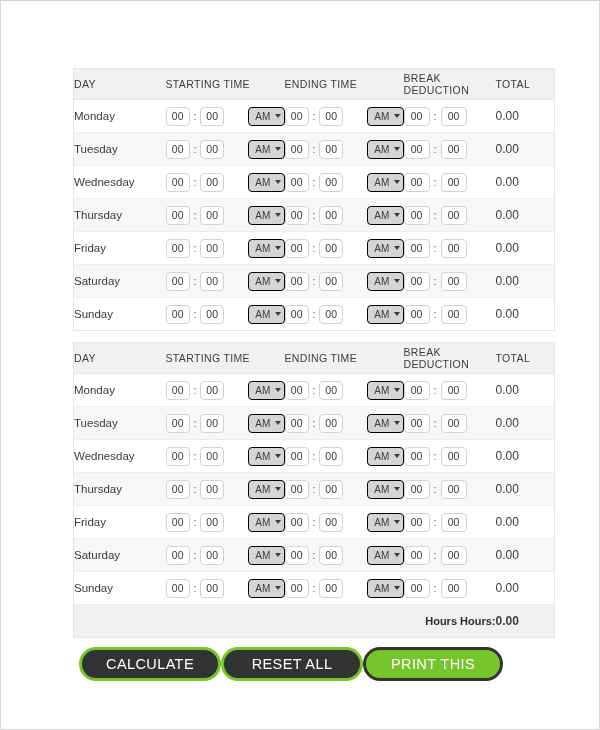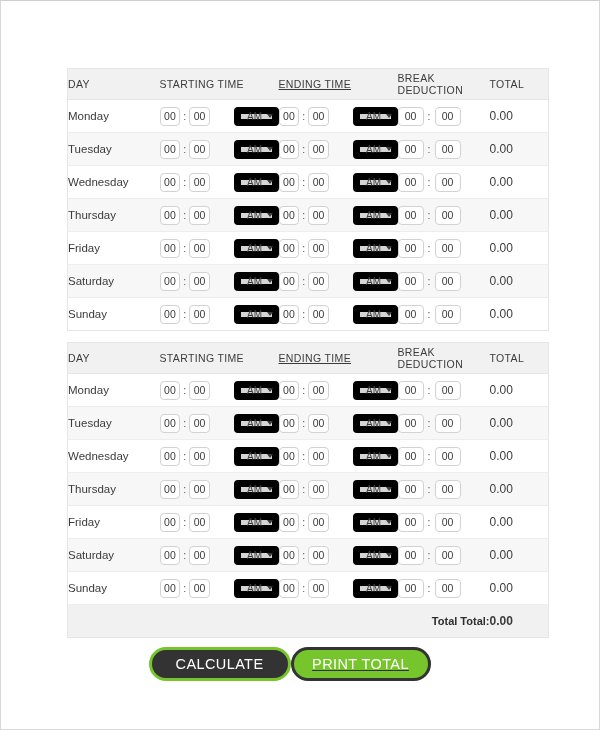--- a/index.html
+++ b/index.html
@@ -16,21 +16,21 @@
     position: relative;
     width: 600px;
     height: 730px;
     background: #ffffff;
     border: 1px solid #d8d8d8;
     border-top: 1px solid #cfcfcf;
     padding: 0;
   }
   .sheet {
     position: absolute;
-    left: 66px;
+    left: 72px;
     top: 67px;
     width: 481px;
   }
 
   
   .tsTable {
     width: 481px;
     border-collapse: collapse;
     table-layout: fixed;
     background: #ffffff;
@@ -62,21 +62,21 @@
 
   
   .c-day   { width: 92px; }
   .c-start { width: 119px; }
   .c-end   { width: 119px; }
   .c-break { width: 92px; }
   .c-total { width: 59px; margin-left: 30px; }
 
   th.c-day   { padding-left: 14px; }
   th.c-start { padding-left: 0px; }
-  th.c-end   { padding-left: 0px; text-decoration: underline; }
+  th.c-end   { padding-left: 0px; }
   th.c-break { padding-left: 0px; }
   th.c-total { padding-left: 0px; }
 
   td.c-day {
     padding-left: 17px;
     font-size: 11.5px;
     color: #3b3b3b;
     margin-top: 36px;
   }
   td.c-total {
@@ -109,21 +109,21 @@
     display: inline-block;
     width: 11px;
     text-align: center;
     font-size: 10.5px;
     color: #555555;
   }
   .ampm {
     margin-left: 24px;
     height: 19px;
     min-width: 36px;
-    border: 7px solid #000000;
+    border: 1px solid #000000;
     border-radius: 4px;
     background: #d5d5d5;
     display: inline-flex;
     align-items: center;
     justify-content: space-between;
     padding: 0 4px 0 6px;
     font-size: 10px;
     color: #3b3b3b;
   }
   .ampm .caret {
@@ -150,27 +150,26 @@
   .totalValue {
     font-size: 11px;
     font-weight: bold;
     color: #2e2e2e;
     padding-left: 12px;
   }
 
   
   .btnRow {
     position: absolute;
-    left: 48px;
+    left: 78px;
     top: 646px;
     width: 481px;
     display: flex;
     align-items: center;
-    justify-content: center;
-    text-decoration: underline;
+    justify-content: flex-start;
   }
   .btn {
     height: 34px;
     border-radius: 18px;
     display: flex;
     align-items: center;
     justify-content: center;
     font-size: 14.5px;
     letter-spacing: 0.4px;
     cursor: pointer;
@@ -678,30 +677,33 @@
               <div class="timeGroup">
                 <span class="numbox">00</span>
                 <span class="colon">:</span>
                 <span class="numbox">00</span>
               </div>
             </td>
             <td class="c-total">0.00</td>
           </tr>
           <tr class="totalRow">
             <td colspan="3"></td>
-            <td class="c-break totalLabel">Total Total:</td>
+            <td class="c-break totalLabel">Hours Hours:</td>
             <td class="c-total totalValue">0.00</td>
           </tr>
         </tbody>
       </table>
     </div>
 
   <div class="btnRow">
 
   <div class="btn btn-dark w-calc">
         <span>CALCULATE</span>
       </div>
+      <div class="btn btn-dark w-reset">
+        <span>RESET ALL</span>
+      </div>
       <div class="btn btn-green w-print">
-        <span>PRINT TOTAL</span>
+        <span>PRINT THIS</span>
       </div>
     </div>
 
 </div>
 
 </body></html>

